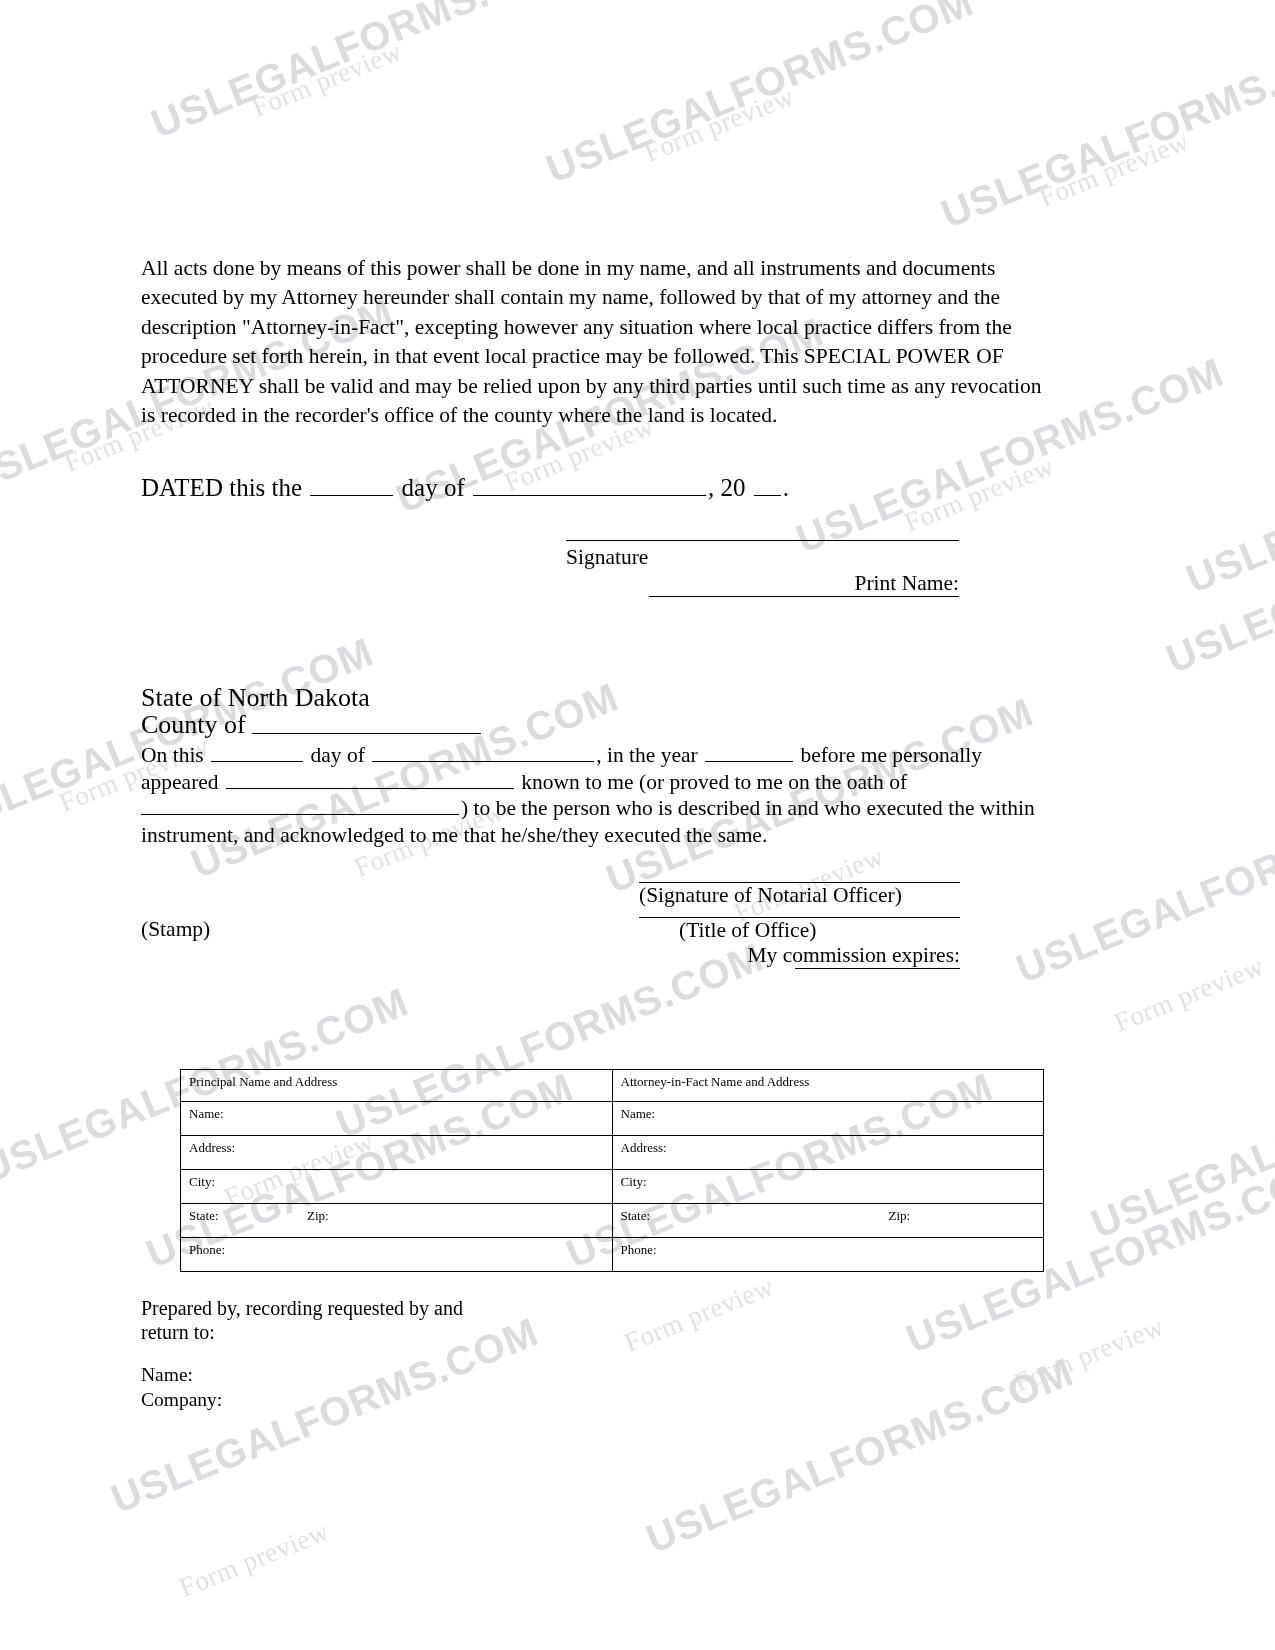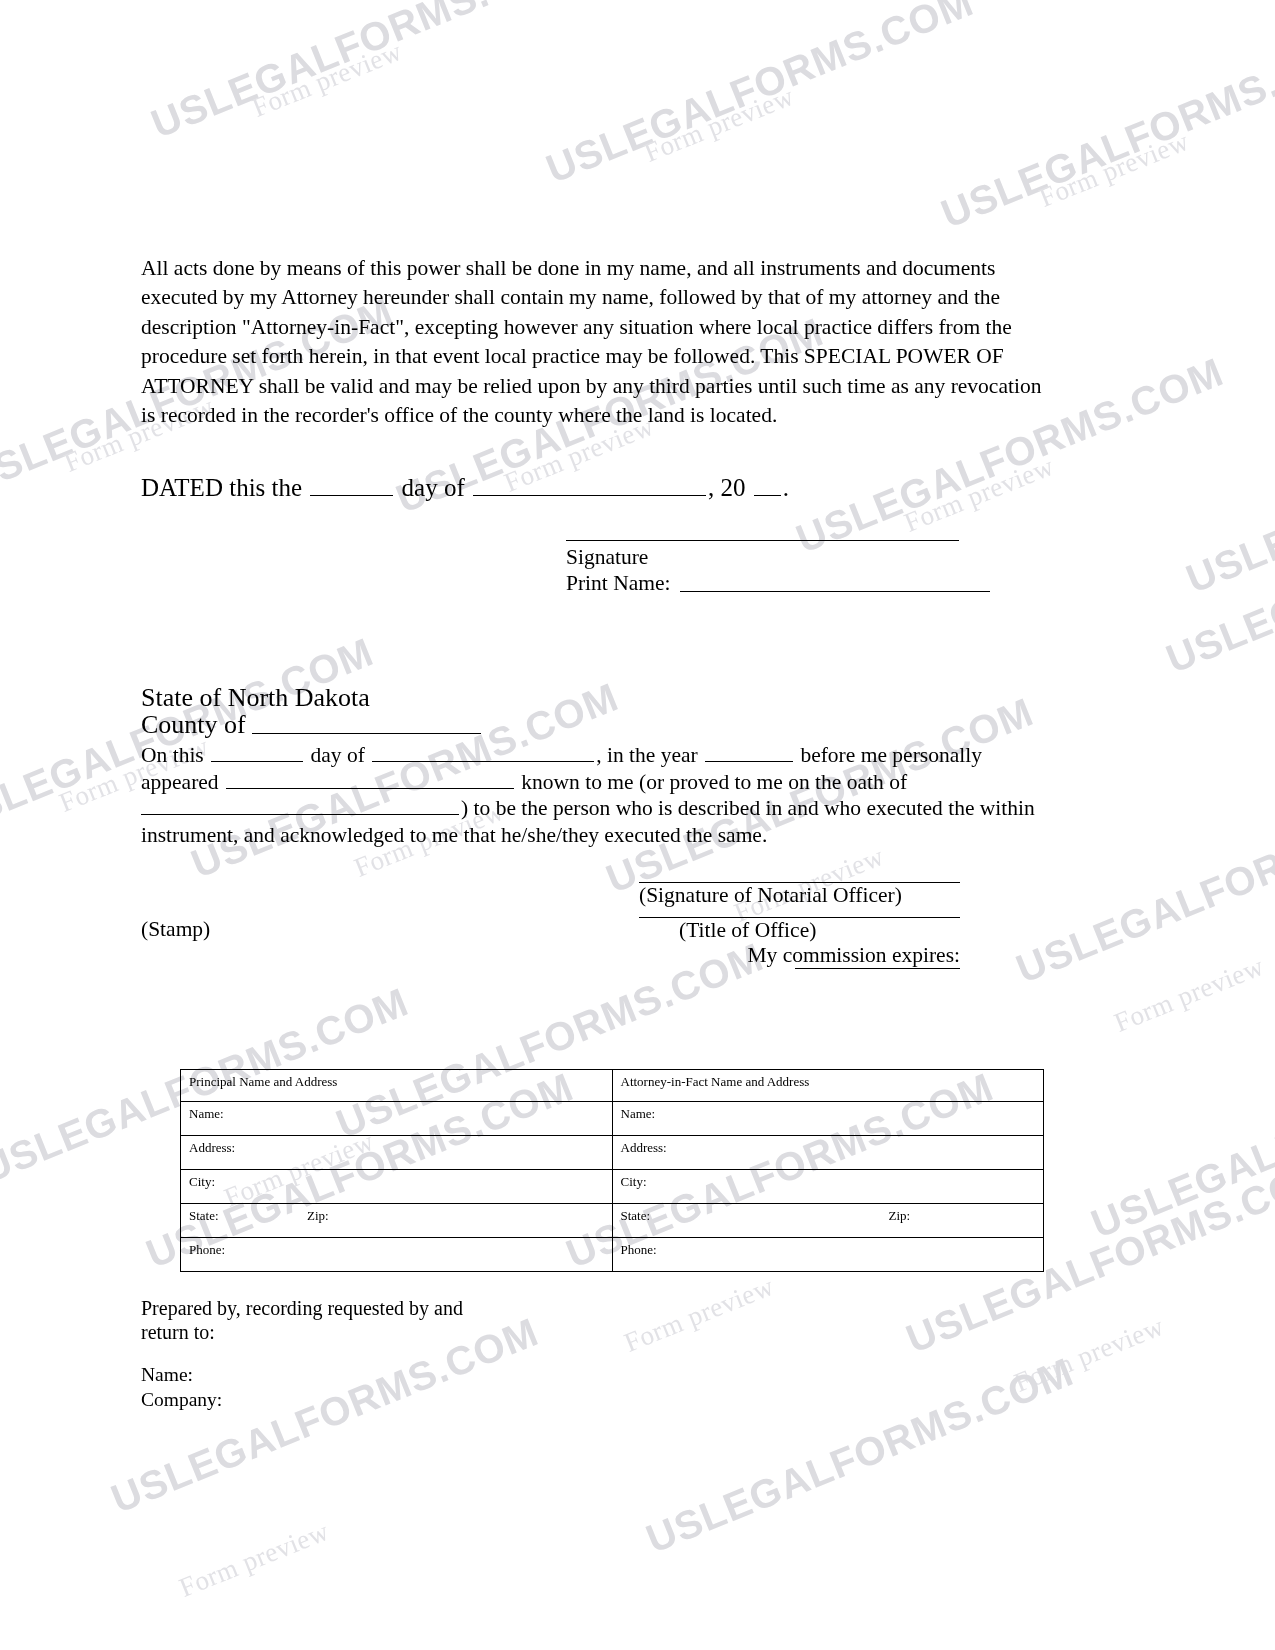--- a/index.html
+++ b/index.html
@@ -99,20 +99,21 @@
   .rule {
     border-bottom: 1.6px solid #000;
     height: 0;
   }
   .sig-rule { width: 393px; margin-bottom: 3px; }
   .sig-label { display: block; }
   .printname-row {
     display: flex;
     align-items: flex-end;
     white-space: nowrap;
+    flex-direction: column;
   }
   .printname-rule {
     width: 310px;
     border-bottom: 1.6px solid #000;
     margin-left: 9px;
     margin-bottom: 4px;
   }
 
   
   .state-block {

